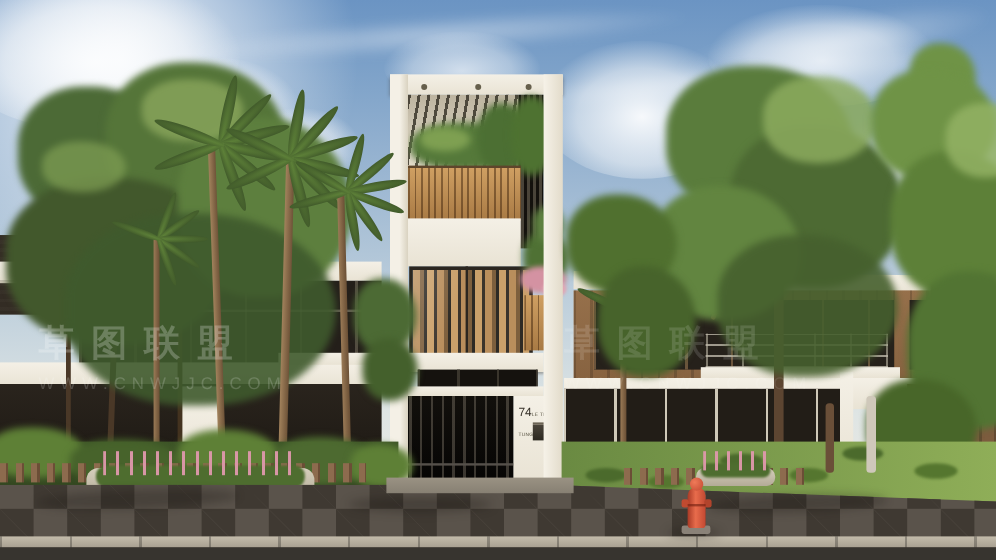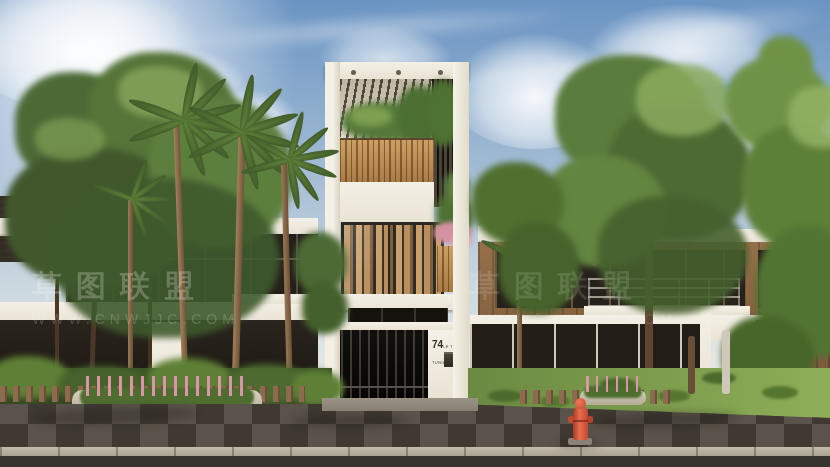--- a/index.html
+++ b/index.html
@@ -118,21 +118,21 @@
       repeating-linear-gradient(90deg,#3a352c 0 2px,rgba(0,0,0,0) 2px 33px),#15120e"></div>
   <div class="abs white" style="left:340px;top:322px;width:113px;height:8px"></div>
 
   <div class="abs" style="left:332px;top:330px;width:96px;height:72px;background:
       repeating-linear-gradient(90deg,rgba(155,145,128,.35) 0 2px,rgba(0,0,0,0) 2px 9px),
       linear-gradient(180deg,#12100c,#060504)"></div>
   <div class="abs" style="left:332px;top:386px;width:96px;height:2px;background:#55504a"></div>
 
   <div class="abs white" style="left:428px;top:330px;width:41px;height:72px">
     <div style="position:relative;left:4px;top:5px;line-height:1">
-      <span style="font-size:10px;font-weight:bold;color:#332e26">74</span><span style="font-size:4px;color:#55503f;letter-spacing:.3px">LE TRONG TUNG</span>
+      <span style="font-size:10px;font-weight:normal;color:#332e26">74</span><span style="font-size:4px;color:#55503f;letter-spacing:.3px">LE TRONG TUNG</span>
     </div>
     <div style="position:absolute;left:16px;top:22px;width:13px;height:13px;background:linear-gradient(180deg,#4a443a,#2c2820);border-top:2px solid #6b6354"></div>
   </div>
 
   <div class="abs white" style="left:325px;top:62px;width:15px;height:348px;background:linear-gradient(90deg,#f4f0e6 55%,#d9d2c0)"></div>
   <div class="abs white" style="left:453px;top:62px;width:16px;height:348px;background:linear-gradient(90deg,#f6f2e8,#e2dbca)"></div>
 
   <div class="trunk" style="left:93px;top:140px;width:5px;height:262px;background:#4a3827;transform:rotate(2deg)"></div>
   <div class="trunk" style="left:148px;top:118px;width:4px;height:282px;background:#43321f"></div>
   <div class="trunk" style="left:55px;top:180px;width:4px;height:222px;background:#4a3827"></div>

